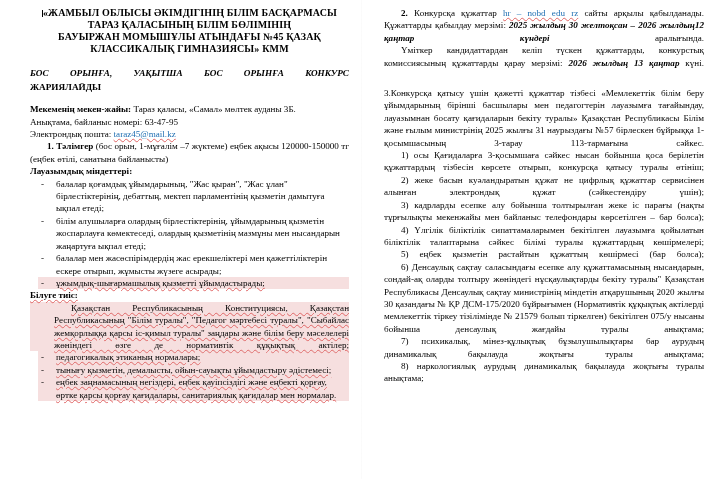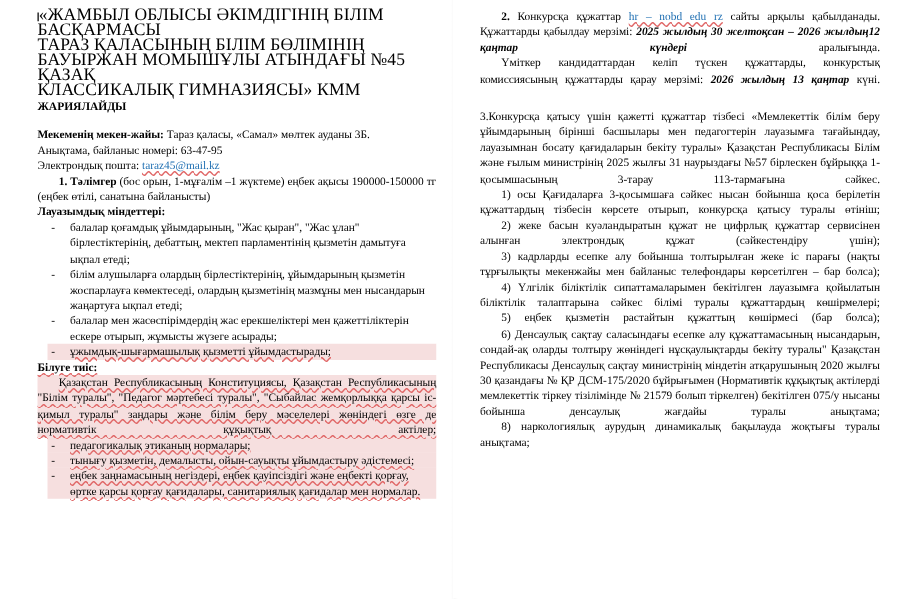--- a/index.html
+++ b/index.html
@@ -40,24 +40,24 @@
     position: absolute;
     top: 0;
     left: 361px;
     width: 6px;
     height: 479px;
     background: linear-gradient(to right, #ffffff 0%, #efefef 30%, #d9d9d9 50%, #f2f2f2 72%, #ffffff 100%);
   }
 
   
   .title {
-    font-weight: normal;
-    font-size: 14px;
+    font-weight: bold;
+    font-size: 10px;
     line-height: 11.9px;
-    text-align: left;
+    text-align: center;
     letter-spacing: 0.15px;
   }
   .title .caret {
     display: inline-block;
     border-left: 1px solid #000;
     height: 7px;
     margin-right: 0px;
     vertical-align: -1px;
   }
   .heading-italic {
@@ -101,20 +101,21 @@
     text-underline-offset: 1px;
   }
   
   .hl {
     background: rgba(226,150,150,0.30);
     text-decoration: underline;
     text-decoration-style: wavy;
     text-decoration-color: #e06666;
     text-decoration-thickness: 0.6px;
     text-underline-offset: 1px;
+    padding-left: 24px;
   }
   .link {
     color: #1f6fb2;
     text-decoration: underline;
     text-decoration-color: #1f6fb2;
   }
   .link-red {
     text-decoration-style: wavy;
     text-decoration-color: #e06666;
     text-decoration-thickness: 0.6px;
@@ -150,32 +151,33 @@
 
   <div class="page page-left">
 
     <div class="title">
       <span class="caret"></span><span>«ЖАМБЫЛ ОБЛЫСЫ ӘКІМДІГІНІҢ БІЛІМ БАСҚАРМАСЫ</span><br>
       <span>ТАРАЗ ҚАЛАСЫНЫҢ БІЛІМ БӨЛІМІНІҢ</span><br>
       <span>БАУЫРЖАН МОМЫШҰЛЫ АТЫНДАҒЫ №45 ҚАЗАҚ</span><br>
       <span>КЛАССИКАЛЫҚ ГИМНАЗИЯСЫ» КММ</span>
     </div>
 
+    <div class="heading-italic">БОС       ОРЫНҒА,      УАҚЫТША      БОС      ОРЫНҒА      КОНКУРС</div>
     <div class="heading-italic2">ЖАРИЯЛАЙДЫ</div>
 
     <div class="spacer-md"></div>
 
 
     <p class="body"><span class="b">Мекеменің мекен-жайы:</span><span> Тараз қаласы, «Самал» мөлтек ауданы 3Б.</span></p>
 
     <p class="body">Анықтама, байланыс номері: 63-47-95</p>
 
     <p class="body"><span>Электрондық пошта: </span><span class="link link-red">taraz45@mail.kz</span></p>
 
-    <p class="body ind"><span class="b">1. </span><span class="b">Тәлімгер</span><span> (бос орын, 1-мұғалім –1 жүктеме) еңбек ақысы 190000-150000 тг (еңбек өтілі, санатына байланысты)</span></p>
+    <p class="body ind"><span class="b">1. </span><span class="b">Тәлімгер</span><span> (бос орын, 1-мұғалім –7 жүктеме) еңбек ақысы 120000-150000 тг (еңбек өтілі, санатына байланысты)</span></p>
 
     <p class="body b">Лауазымдық міндеттері:</p>
 
     <ul class="dash">
       <li>балалар қоғамдық ұйымдарының, "Жас қыран", "Жас ұлан" бірлестіктерінің, дебаттың, мектеп парламентінің қызметін дамытуға ықпал етеді;</li>
       <li>білім алушыларға олардың бірлестіктерінің, ұйымдарының қызметін жоспарлауға көмектеседі, олардың қызметінің мазмұны мен нысандарын жаңартуға ықпал етеді;</li>
       <li>балалар мен жасөспірімдердің жас ерекшеліктері мен қажеттіліктерін ескере отырып, жұмысты жүзеге асырады;</li>
       <li class="hl">ұжымдық-шығармашылық қызметті ұйымдастырады;</li>
     </ul>
 
@@ -204,16 +206,17 @@
     <div class="spacer-md"></div>
 
     <p class="body just">3.Конкурсқа қатысу үшін қажетті құжаттар тізбесі «Мемлекеттік білім беру ұйымдарының бірінші басшылары мен педагогтерін лауазымға тағайындау, лауазымнан босату қағидаларын бекіту туралы» Қазақстан Республикасы Білім және ғылым министрінің 2025 жылғы 31 наурыздағы №57 бірлескен бұйрыққа 1-қосымшасының 3-тарау 113-тармағына сәйкес.</p>
 
     <p class="body just ind">1) осы Қағидаларға 3-қосымшаға сәйкес нысан бойынша қоса берілетін құжаттардың тізбесін көрсете отырып, конкурсқа қатысу туралы өтініш;</p>
     <p class="body just ind">2) жеке басын куәландыратын құжат не цифрлық құжаттар сервисінен алынған электрондық құжат (сәйкестендіру үшін);</p>
     <p class="body just ind">3) кадрларды есепке алу бойынша толтырылған жеке іс парағы (нақты тұрғылықты мекенжайы мен байланыс телефондары көрсетілген – бар болса);</p>
     <p class="body just ind">4) Үлгілік біліктілік сипаттамаларымен бекітілген лауазымға қойылатын біліктілік талаптарына сәйкес білімі туралы құжаттардың көшірмелері;</p>
     <p class="body just ind">5) еңбек қызметін растайтын құжаттың көшірмесі (бар болса);</p>
     <p class="body just ind">6) Денсаулық сақтау саласындағы есепке алу құжаттамасының нысандарын, сондай-ақ оларды толтыру жөніндегі нұсқаулықтарды бекіту  туралы" Қазақстан Республикасы Денсаулық сақтау министрінің міндетін атқарушының 2020 жылғы 30 қазандағы № ҚР ДСМ-175/2020 бұйрығымен (Нормативтік құқықтық актілерді мемлекеттік тіркеу тізілімінде № 21579 болып тіркелген) бекітілген 075/у нысаны бойынша денсаулық жағдайы туралы анықтама;</p>
+    <p class="body just ind">7) психикалық, мінез-құлықтық бұзылушылықтары бар аурудың динамикалық бақылауда жоқтығы туралы анықтама;</p>
     <p class="body just ind">8) наркологиялық аурудың динамикалық бақылауда жоқтығы туралы анықтама;</p>
   </div>
 
 </div>
 
 </body></html>

